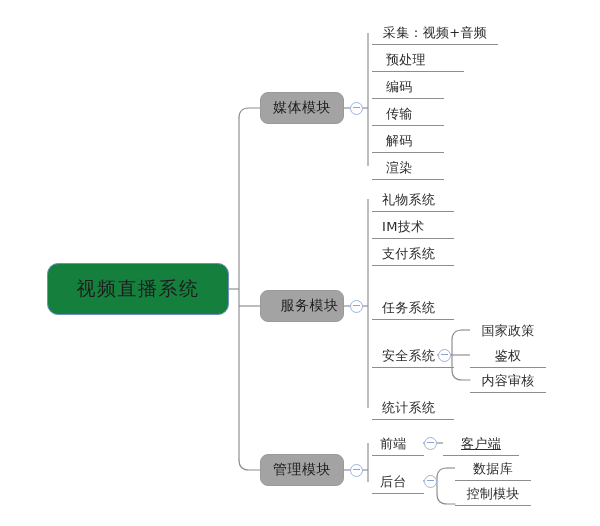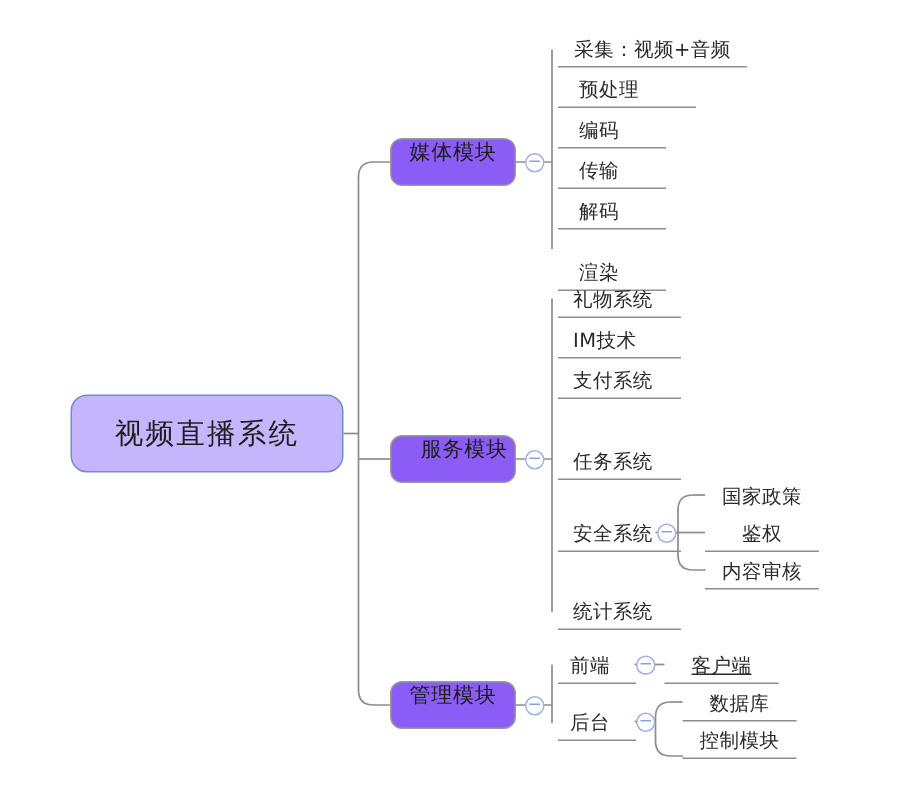--- a/index.html
+++ b/index.html
@@ -10,39 +10,39 @@
     overflow:hidden;
     position:relative;
   }
   #canvas{position:absolute;left:0;top:0;width:600px;height:526px;}
   svg.wires{position:absolute;left:0;top:0;width:600px;height:526px;pointer-events:none;}
 
   
   .root-node{
     position:absolute;
     left:47px;top:263px;width:182px;height:52px;
-    background:#c4b5fd;
+    background:#15803d;
     border:1.3px solid #6f8fc6;
     border-radius:11px;
     box-sizing:border-box;
     display:flex;align-items:center;justify-content:center;
   }
   .root-node .txt{
     font-size:19px;color:#1d1d1d;letter-spacing:1.5px;font-weight:400;
   }
 
   
   .mod-node{
     position:absolute;
     width:84px;height:32px;
-    background:#8b5cf6;
+    background:#a3a3a3;
     border:1.2px solid #9a9a96;
     border-radius:8px;
     box-sizing:border-box;
-    display:flex;justify-content:center;
+    display:flex;align-items:center;justify-content:center;
   }
   .mod-node .txt{font-size:14px;color:#1d1d1d;letter-spacing:0.5px;}
 
   
   .leaf{
     position:absolute;
     height:24px;
     box-sizing:border-box;
     display:flex;align-items:center;justify-content:center;
     font-size:13px;color:#2a2a2a;
@@ -110,21 +110,21 @@
   <div class="mod-node" style="left:260px;top:92px;">
     <span class="txt">媒体模块</span>
   </div>
   <div class="toggle" style="left:350px;top:101.5px;"></div>
 
   <div class="leaf ul" style="left:372px;top:21px;width:126px;">采集：视频+音频</div>
   <div class="leaf ul" style="left:372px;top:48px;width:92px;justify-content:flex-start;padding-left:14px;">预处理</div>
   <div class="leaf ul" style="left:372px;top:75px;width:72px;justify-content:flex-start;padding-left:14px;">编码</div>
   <div class="leaf ul" style="left:372px;top:102px;width:72px;justify-content:flex-start;padding-left:14px;">传输</div>
   <div class="leaf ul" style="left:372px;top:129px;width:72px;justify-content:flex-start;padding-left:14px;">解码</div>
-  <div class="leaf ul" style="left:372px;top:156px;width:72px;justify-content:flex-start;padding-left:14px;margin-top:14px;">渲染</div>
+  <div class="leaf ul" style="left:372px;top:156px;width:72px;justify-content:flex-start;padding-left:14px;">渲染</div>
 
   <div class="mod-node" style="left:260px;top:290px;padding-left:15px;">
     <span class="txt">服务模块</span>
   </div>
   <div class="toggle" style="left:350px;top:299.5px;"></div>
 
   <div class="leaf ul" style="left:372px;top:188px;width:82px;justify-content:flex-start;padding-left:10px;">礼物系统</div>
   <div class="leaf ul" style="left:372px;top:215px;width:82px;justify-content:flex-start;padding-left:10px;">IM技术</div>
   <div class="leaf ul" style="left:372px;top:242px;width:82px;justify-content:flex-start;padding-left:10px;">支付系统</div>
   <div class="leaf ul" style="left:372px;top:296px;width:82px;justify-content:flex-start;padding-left:10px;">任务系统</div>

